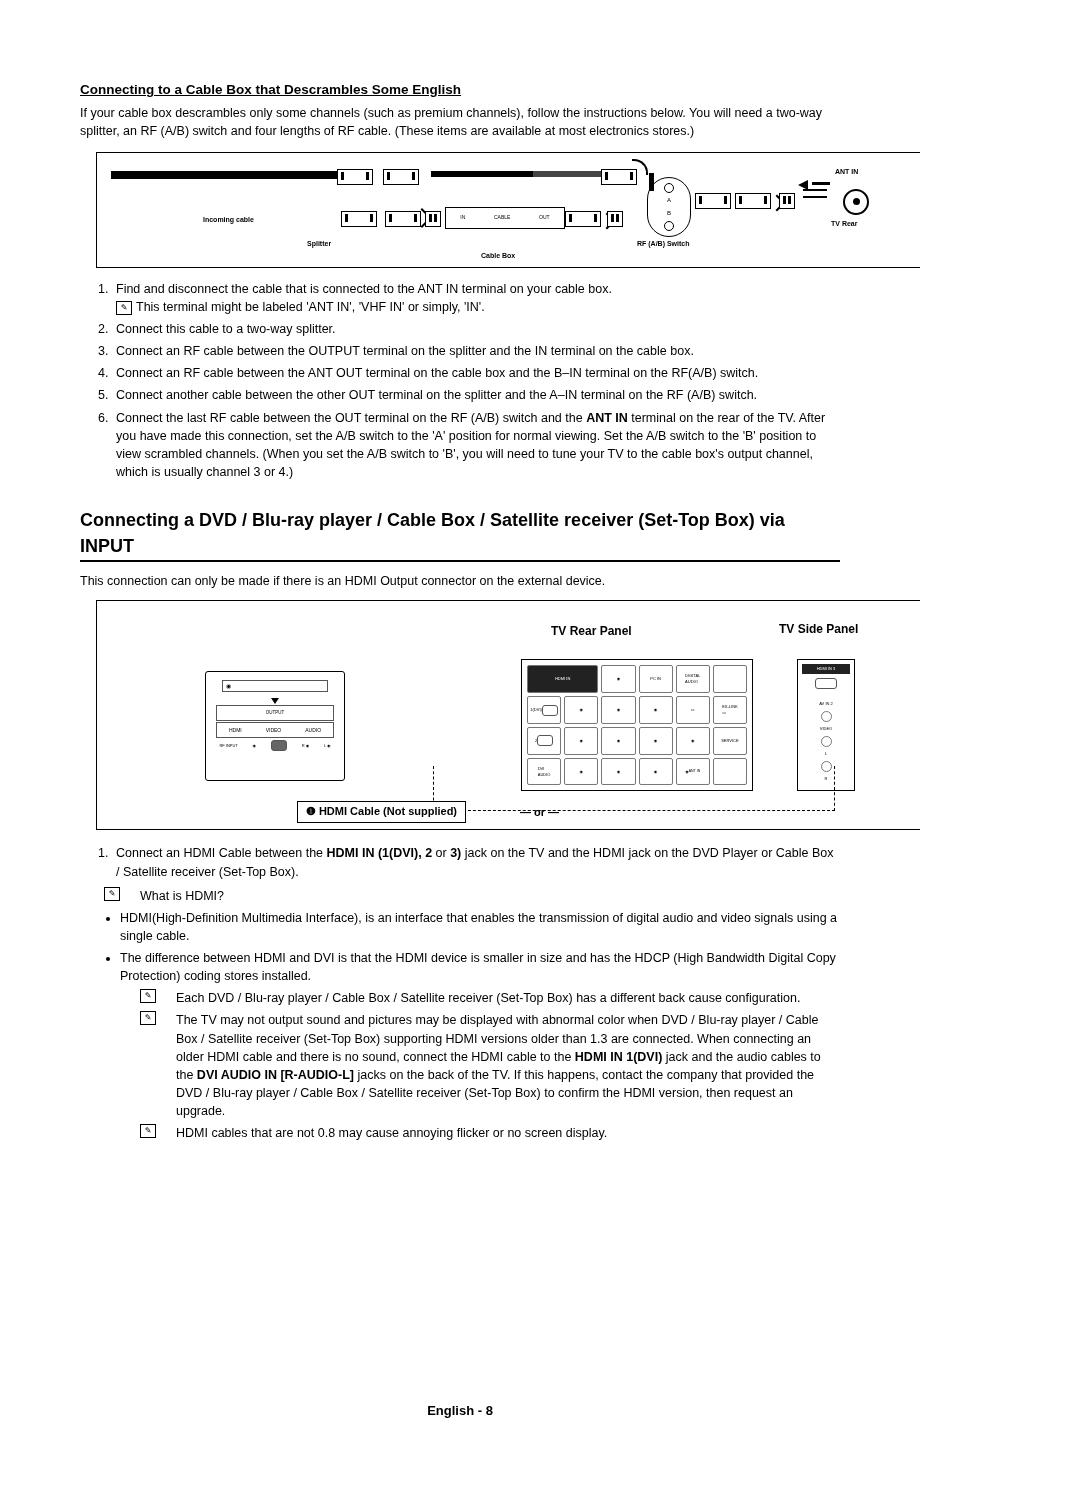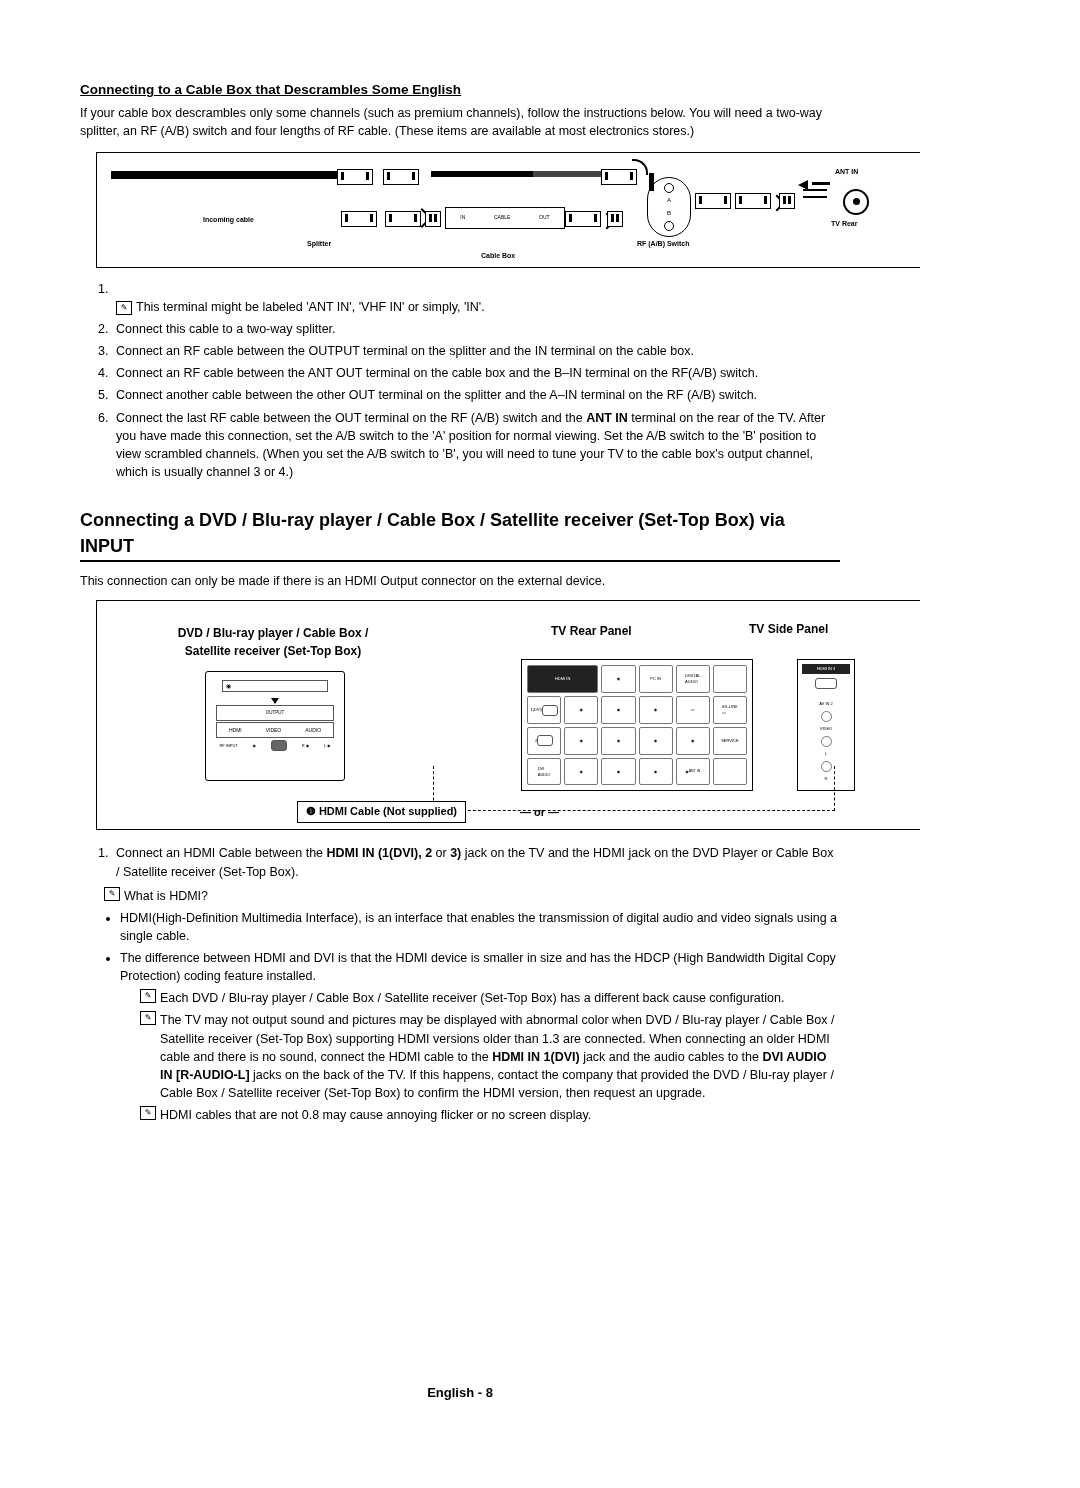--- a/index.html
+++ b/index.html
@@ -149,21 +149,21 @@
     font-size:11px;font-weight:bold;
   }
   .d2-label{font-size:12px;font-weight:bold;position:absolute;text-align:center;}
   .dashed{
     position:absolute;height:44px;border:1px dashed #000;border-top:none;
     left:336px; width:400px; top:165px;
   }
   .bullet-list{margin:4px 0 4px 40px;padding:0;}
   .bullet-list li{margin-bottom:4px;}
   .note-row{display:flex;margin:4px 0 4px 44px;}
-  .note-row .txt{flex:1;margin-left:0;}
+  .note-row .txt{flex:1;margin-left:16px;}
   .footer{
     text-align:center;
     font-weight:bold;
     font-size:13px;
     margin-top:260px;
   }
   .cb-label{font-size:7px;font-weight:bold;position:absolute;}
   .rf-cable-box{
     border:1px solid #000;width:118px;height:20px;
     position:relative;display:flex;align-items:center;
@@ -227,40 +227,39 @@
     <div class="cb-label" style="left:200px;top:72px;">Splitter</div>
     <div class="cb-label" style="left:374px;top:84px;">Cable Box</div>
     <div class="cb-label" style="left:530px;top:72px;">RF (A/B) Switch</div>
     <div class="cb-label" style="left:728px;top:0px;font-size:7px;">ANT IN</div>
     <div class="cb-label" style="left:724px;top:52px;">TV Rear</div>
   </div>
 </div>
 
 <ol class="steps">
   <li>
-    <br>
+    <span>Find and disconnect the cable that is connected to the ANT IN terminal on your cable box.</span><br>
     <span class="note-icon">✎</span><span>This terminal might be labeled 'ANT IN', 'VHF IN' or simply, 'IN'.</span>
   </li>
   <li>Connect this cable to a two-way splitter.</li>
   <li>Connect an RF cable between the OUTPUT terminal on the splitter and the IN terminal on the cable box.</li>
   <li>Connect an RF cable between the ANT OUT terminal on the cable box and the B–IN terminal on the RF(A/B) switch.</li>
   <li>Connect another cable between the other OUT terminal on the splitter and the A–IN terminal on the RF (A/B) switch.</li>
   <li>
     <span>Connect the last RF cable between the OUT terminal on the RF (A/B) switch and the </span><b>ANT IN</b><span> terminal on the rear of the TV. After you have made this connection, set the A/B switch to the 'A' position for normal viewing. Set the A/B switch to the 'B' position to view scrambled channels. (When you set the A/B switch to 'B', you will need to tune your TV to the cable box's output channel, which is usually channel 3 or 4.)</span>
   </li>
 </ol>
 
 <div class="h2-title">Connecting a DVD / Blu-ray player / Cable Box / Satellite receiver (Set-Top Box) via INPUT</div>
 <div class="hr"></div>
 <div class="intro">This connection can only be made if there is an HDMI Output connector on the external device.</div>
 
 <div class="diagram2">
-  <div class="d2-label" style="left:76px;top:24px;width:200px;">DVD / Blu-ray player / Cable Box / Satellite receiver (Set-Top Box)</div>
   <div class="d2-label" style="left:454px;top:22px;">TV Rear Panel</div>
-  <div class="d2-label" style="left:652px;top:20px;">TV Side Panel</div>
+  <div class="d2-label" style="left:682px;top:20px;">TV Side Panel</div>
 
   <div class="device-box">
     <div class="tray">
         <span style="float:left;margin:1px 3px;">◉</span>
       </div>
     <div style="display:flex;align-items:center;">
       <div style="width:0;height:0;border-left:4px solid transparent;border-right:4px solid transparent;border-top:6px solid #000;margin:0 auto;"></div>
     </div>
     <div class="mini" style="justify-content:center;font-size:4.5px;">
       <span>OUTPUT</span>
@@ -330,21 +329,21 @@
     <span>Connect an HDMI Cable between the </span><b>HDMI IN (1(DVI), 2</b><span> or </span><b>3)</b><span> jack on the TV and the HDMI jack on the DVD Player or Cable Box / Satellite receiver (Set-Top Box).</span>
   </li>
 </ol>
 
 <div class="note-row" style="margin-left:24px;">
   <span class="note-icon">✎</span>
   <span class="txt">What is HDMI?</span>
 </div>
 <ul class="bullet-list">
   <li>HDMI(High-Definition Multimedia Interface), is an interface that enables the transmission of digital audio and video signals using a single cable.</li>
-  <li>The difference between HDMI and DVI is that the HDMI device is smaller in size and has the HDCP (High Bandwidth Digital Copy Protection) coding feature installed.</li>
+  <li>The difference between HDMI and DVI is that the HDMI device is smaller in size and has the HDCP (High Bandwidth Digital Copy Protection) coding stores installed.</li>
 </ul>
 <div class="note-row" style="margin-left:60px;">
   <span class="note-icon">✎</span>
   <span class="txt">Each DVD / Blu-ray player / Cable Box / Satellite receiver (Set-Top Box) has a different back cause configuration.</span>
 </div>
 <div class="note-row" style="margin-left:60px;">
   <span class="note-icon">✎</span>
   <span class="txt">
     <span>The TV may not output sound and pictures may be displayed with abnormal color when DVD / Blu-ray player / Cable Box / Satellite receiver (Set-Top Box) supporting HDMI versions older than 1.3 are connected. When connecting an older HDMI cable and there is no sound, connect the HDMI cable to the </span><b>HDMI IN 1(DVI)</b><span> jack and the audio cables to the </span><b>DVI AUDIO IN [R-AUDIO-L]</b><span> jacks on the back of the TV. If this happens, contact the company that provided the DVD / Blu-ray player / Cable Box / Satellite receiver (Set-Top Box) to confirm the HDMI version, then request an upgrade.</span>
   </span>

